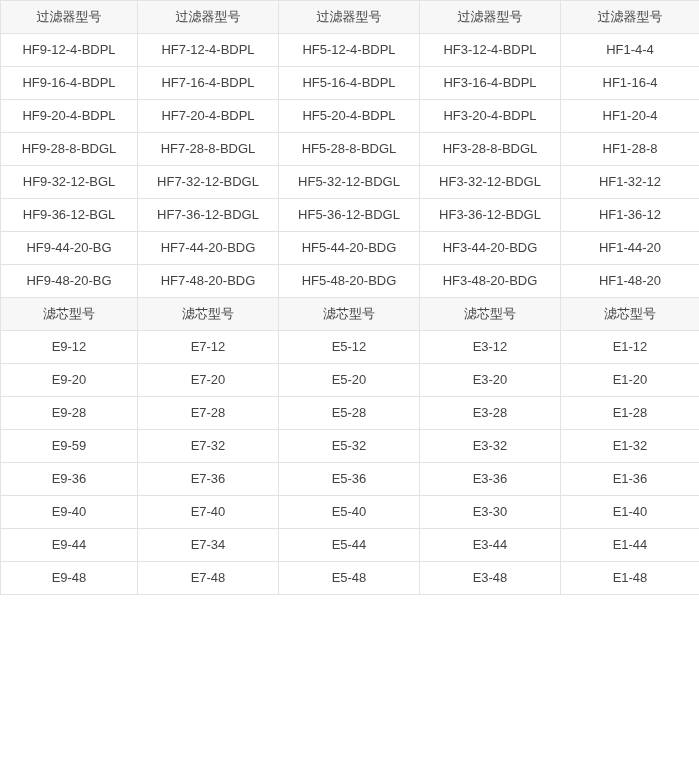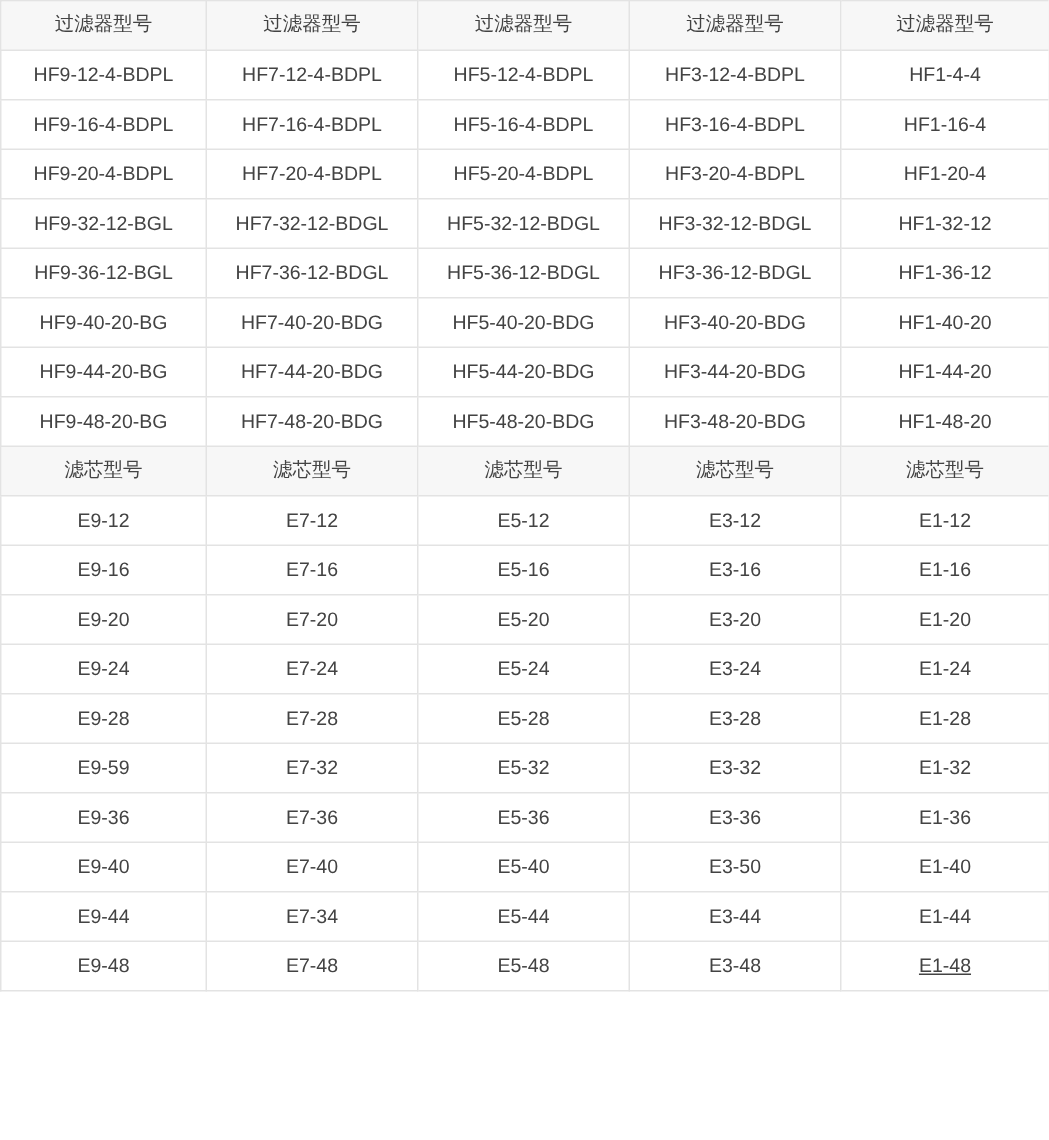--- a/index.html
+++ b/index.html
@@ -132,20 +132,37 @@
         </td>
       <td>
           <span class="cell-txt">HF3-20-4-BDPL</span>
         </td>
       <td>
           <span class="cell-txt">HF1-20-4</span>
         </td>
     </tr>
     <tr>
       <td>
+          <span class="cell-txt">HF9-28-8-BDGL</span>
+        </td>
+      <td>
+          <span class="cell-txt">HF7-28-8-BDGL</span>
+        </td>
+      <td>
+          <span class="cell-txt">HF5-28-8-BDGL</span>
+        </td>
+      <td>
+          <span class="cell-txt">HF3-28-8-BDGL</span>
+        </td>
+      <td>
+          <span class="cell-txt">HF1-28-8</span>
+        </td>
+    </tr>
+    <tr>
+      <td>
           <span class="cell-txt">HF9-32-12-BGL</span>
         </td>
       <td>
           <span class="cell-txt">HF7-32-12-BDGL</span>
         </td>
       <td>
           <span class="cell-txt">HF5-32-12-BDGL</span>
         </td>
       <td>
           <span class="cell-txt">HF3-32-12-BDGL</span>
@@ -166,37 +183,20 @@
         </td>
       <td>
           <span class="cell-txt">HF3-36-12-BDGL</span>
         </td>
       <td>
           <span class="cell-txt">HF1-36-12</span>
         </td>
     </tr>
     <tr>
       <td>
-          <span class="cell-txt">HF9-40-20-BG</span>
-        </td>
-      <td>
-          <span class="cell-txt">HF7-40-20-BDG</span>
-        </td>
-      <td>
-          <span class="cell-txt">HF5-40-20-BDG</span>
-        </td>
-      <td>
-          <span class="cell-txt">HF3-40-20-BDG</span>
-        </td>
-      <td>
-          <span class="cell-txt">HF1-40-20</span>
-        </td>
-    </tr>
-    <tr>
-      <td>
           <span class="cell-txt">HF9-44-20-BG</span>
         </td>
       <td>
           <span class="cell-txt">HF7-44-20-BDG</span>
         </td>
       <td>
           <span class="cell-txt">HF5-44-20-BDG</span>
         </td>
       <td>
           <span class="cell-txt">HF3-44-20-BDG</span>
@@ -253,71 +253,37 @@
         </td>
       <td>
           <span class="cell-txt">E3-12</span>
         </td>
       <td>
           <span class="cell-txt">E1-12</span>
         </td>
     </tr>
     <tr>
       <td>
-          <span class="cell-txt">E9-16</span>
-        </td>
-      <td>
-          <span class="cell-txt">E7-16</span>
-        </td>
-      <td>
-          <span class="cell-txt">E5-16</span>
-        </td>
-      <td>
-          <span class="cell-txt">E3-16</span>
-        </td>
-      <td>
-          <span class="cell-txt">E1-16</span>
-        </td>
-    </tr>
-    <tr>
-      <td>
           <span class="cell-txt">E9-20</span>
         </td>
       <td>
           <span class="cell-txt">E7-20</span>
         </td>
       <td>
           <span class="cell-txt">E5-20</span>
         </td>
       <td>
           <span class="cell-txt">E3-20</span>
         </td>
       <td>
           <span class="cell-txt">E1-20</span>
         </td>
     </tr>
     <tr>
       <td>
-          <span class="cell-txt">E9-24</span>
-        </td>
-      <td>
-          <span class="cell-txt">E7-24</span>
-        </td>
-      <td>
-          <span class="cell-txt">E5-24</span>
-        </td>
-      <td>
-          <span class="cell-txt">E3-24</span>
-        </td>
-      <td>
-          <span class="cell-txt">E1-24</span>
-        </td>
-    </tr>
-    <tr>
-      <td>
           <span class="cell-txt">E9-28</span>
         </td>
       <td>
           <span class="cell-txt">E7-28</span>
         </td>
       <td>
           <span class="cell-txt">E5-28</span>
         </td>
       <td>
           <span class="cell-txt">E3-28</span>
@@ -364,21 +330,21 @@
       <td>
           <span class="cell-txt">E9-40</span>
         </td>
       <td>
           <span class="cell-txt">E7-40</span>
         </td>
       <td>
           <span class="cell-txt">E5-40</span>
         </td>
       <td>
-          <span class="cell-txt">E3-50</span>
+          <span class="cell-txt">E3-30</span>
         </td>
       <td>
           <span class="cell-txt">E1-40</span>
         </td>
     </tr>
     <tr>
       <td>
           <span class="cell-txt">E9-44</span>
         </td>
       <td>
@@ -400,18 +366,18 @@
         </td>
       <td class="tall-cell">
           <span class="cell-txt">E7-48</span>
         </td>
       <td class="tall-cell">
           <span class="cell-txt">E5-48</span>
         </td>
       <td class="tall-cell">
           <span class="cell-txt">E3-48</span>
         </td>
-      <td class="tall-cell" style="vertical-align: top; line-height: 32px; text-decoration: underline;">
+      <td class="tall-cell" style="vertical-align: top; line-height: 32px;">
           <span class="cell-txt">E1-48</span>
         </td>
     </tr>
   </tbody>
 </table>
 
 </body></html>

